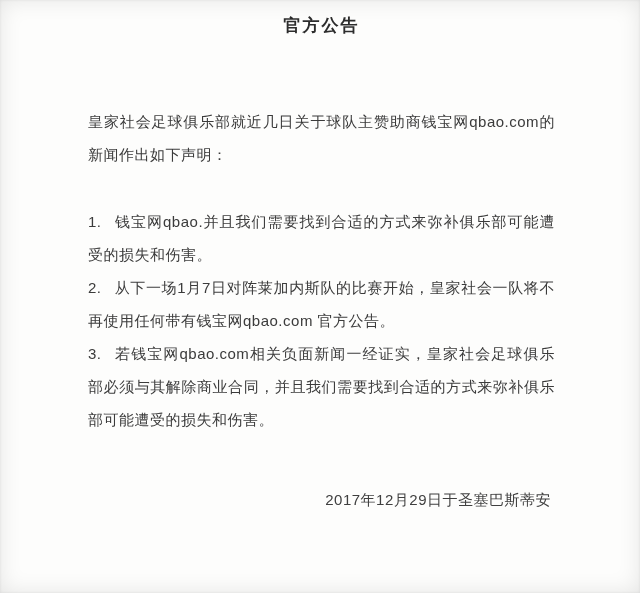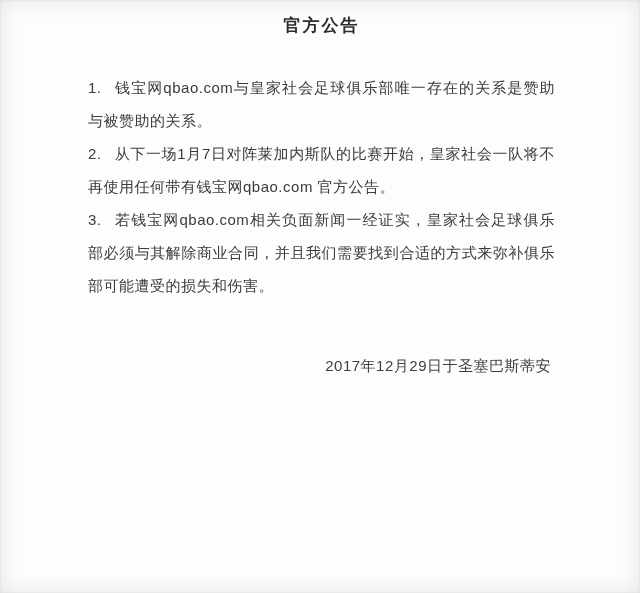--- a/index.html
+++ b/index.html
@@ -64,25 +64,26 @@
     padding-right: 4px;
   }
 </style>
 </head>
 <body>
 
 <div class="page">
 
   <h1 class="title">官方公告</h1>
 
+  <p class="intro">皇家社会足球俱乐部就近几日关于球队主赞助商钱宝网qbao.com的新闻作出如下声明：</p>
 
   <div class="statement-list">
 
     <p class="item">
-      <span class="num">1.</span><span class="txt">钱宝网qbao.com与皇家社会足球俱乐部唯一存在的关系是赞助与被赞助的关系。</span>
+      <span class="num">1.</span><span class="txt">钱宝网qbao.并且我们需要找到合适的方式来弥补俱乐部可能遭受的损失和伤害。</span>
     </p>
 
     <p class="item">
       <span class="num">2.</span><span class="txt">从下一场1月7日对阵莱加内斯队的比赛开始，皇家社会一队将不再使用任何带有钱宝网qbao.com 官方公告。</span>
     </p>
 
     <p class="item">
       <span class="num">3.</span><span class="txt">若钱宝网qbao.com相关负面新闻一经证实，皇家社会足球俱乐部必须与其解除商业合同，并且我们需要找到合适的方式来弥补俱乐部可能遭受的损失和伤害。</span>
     </p>
 

